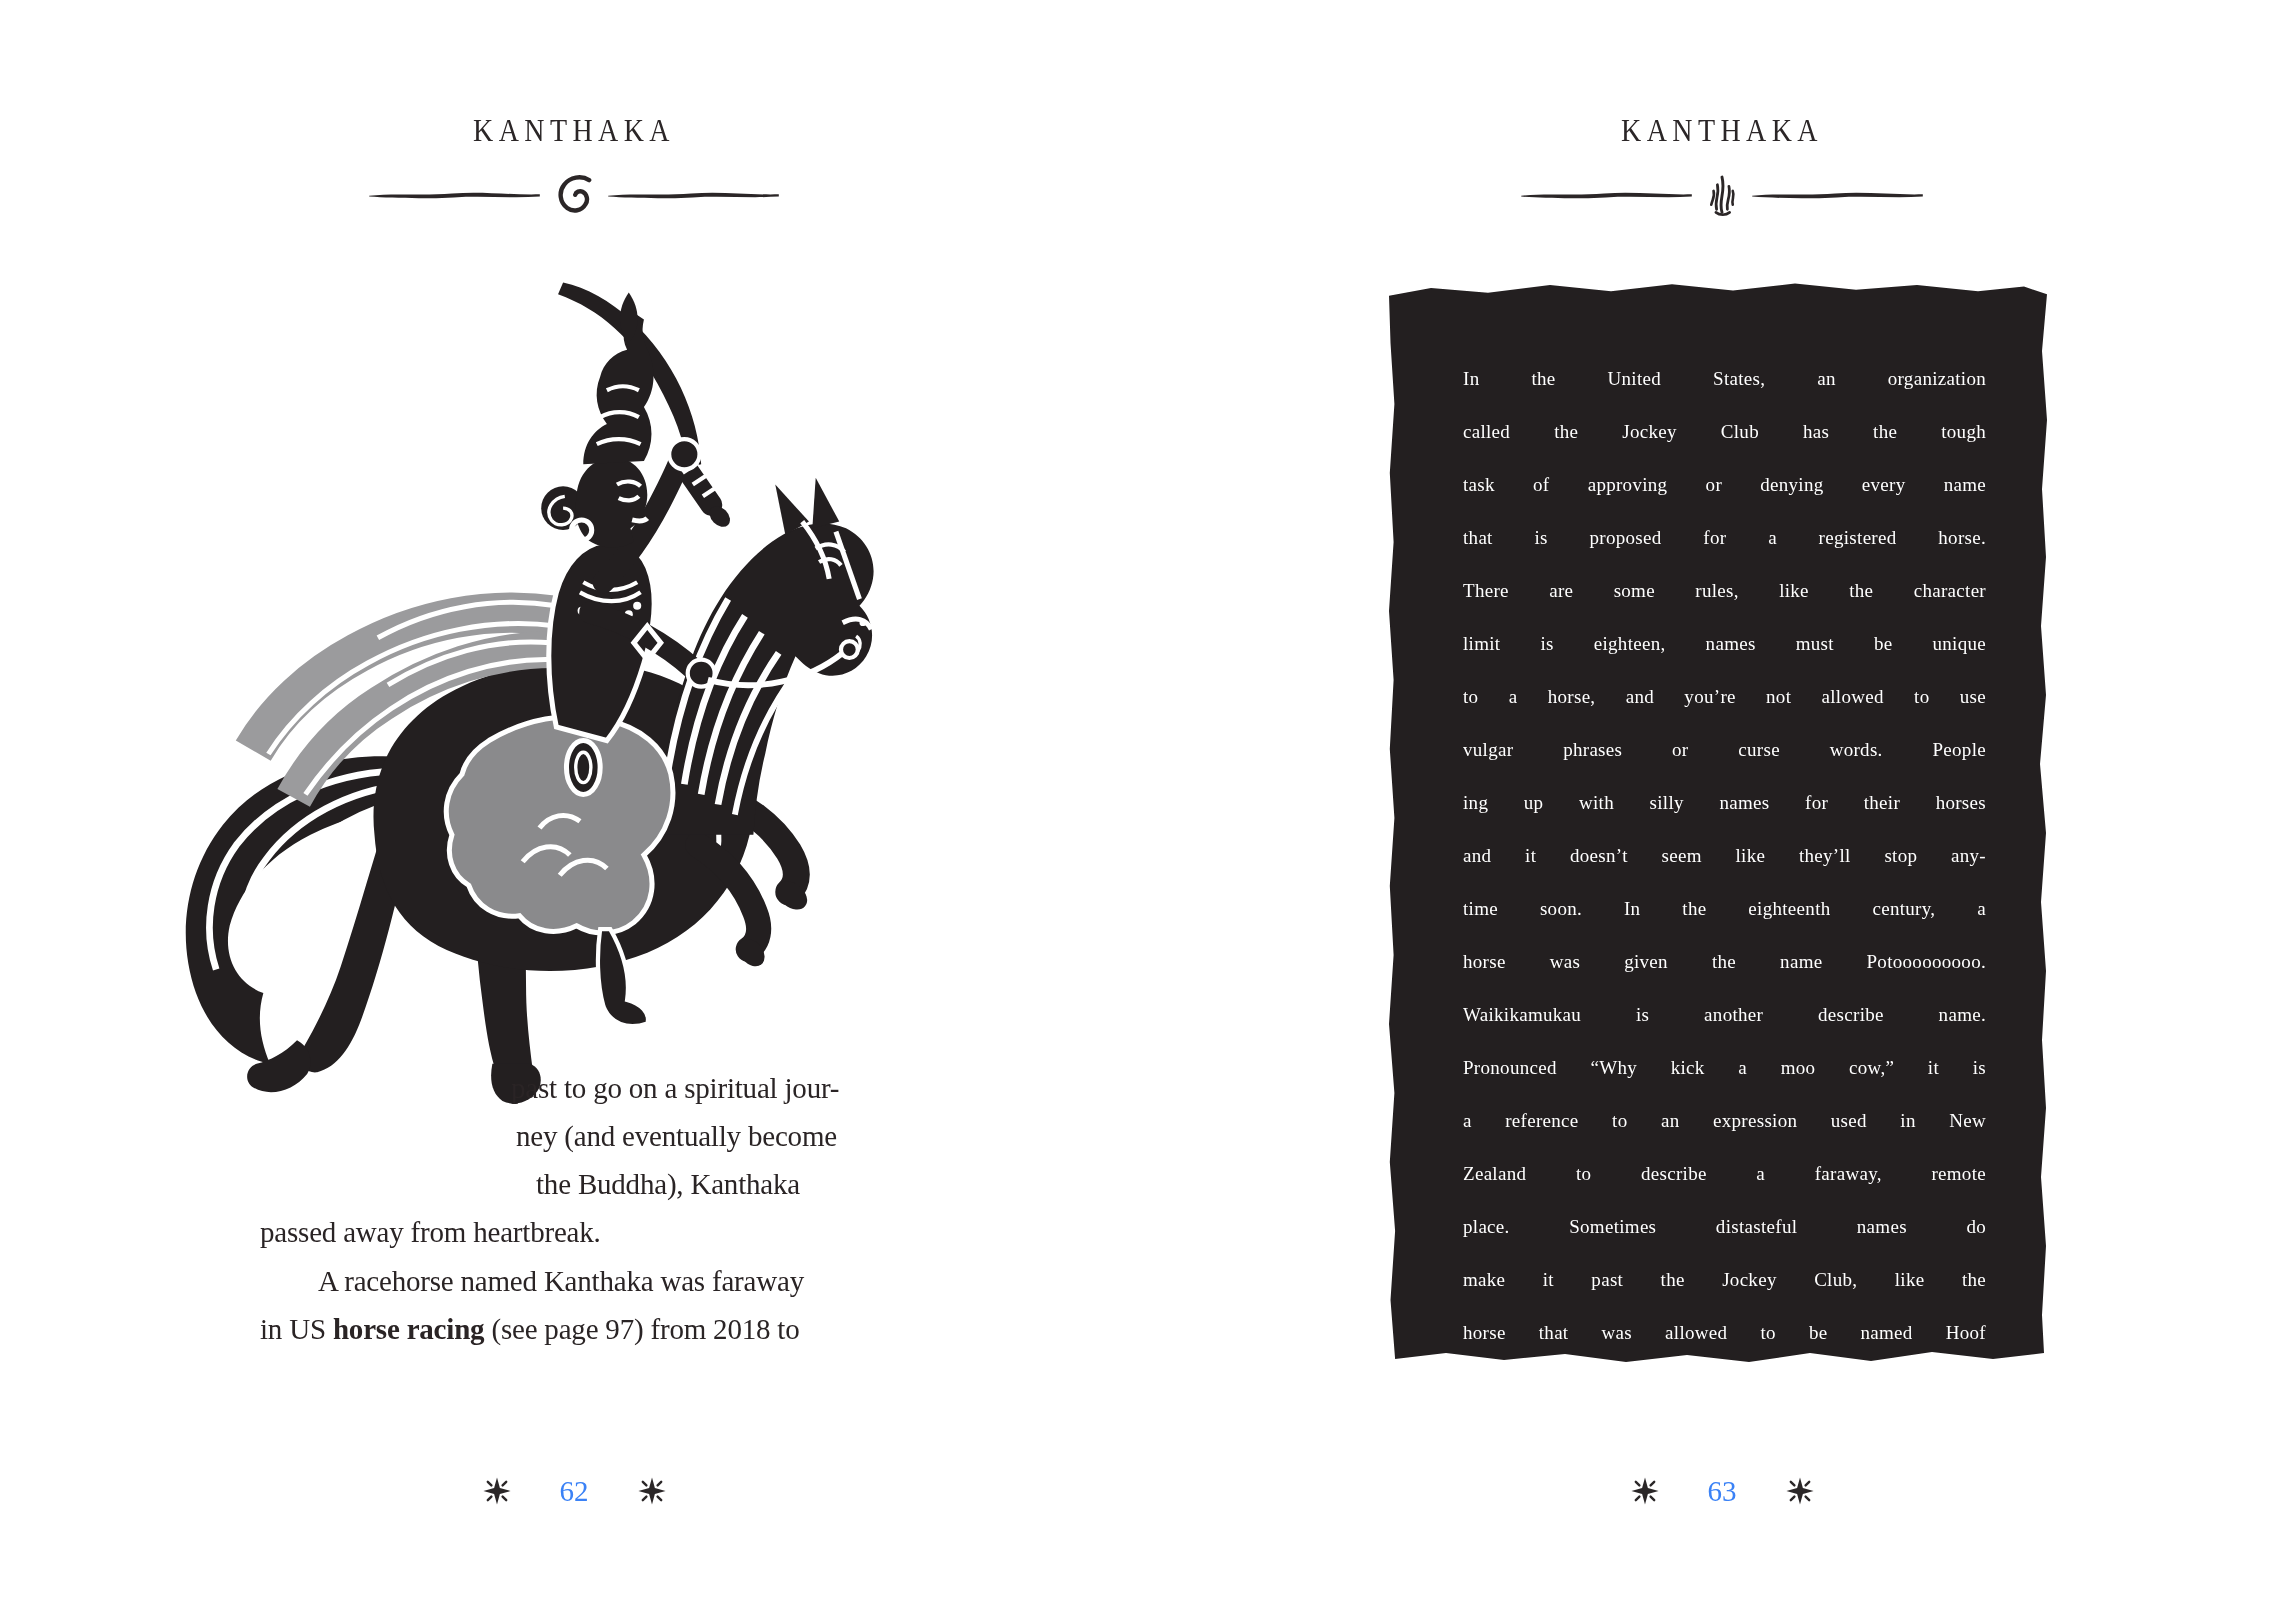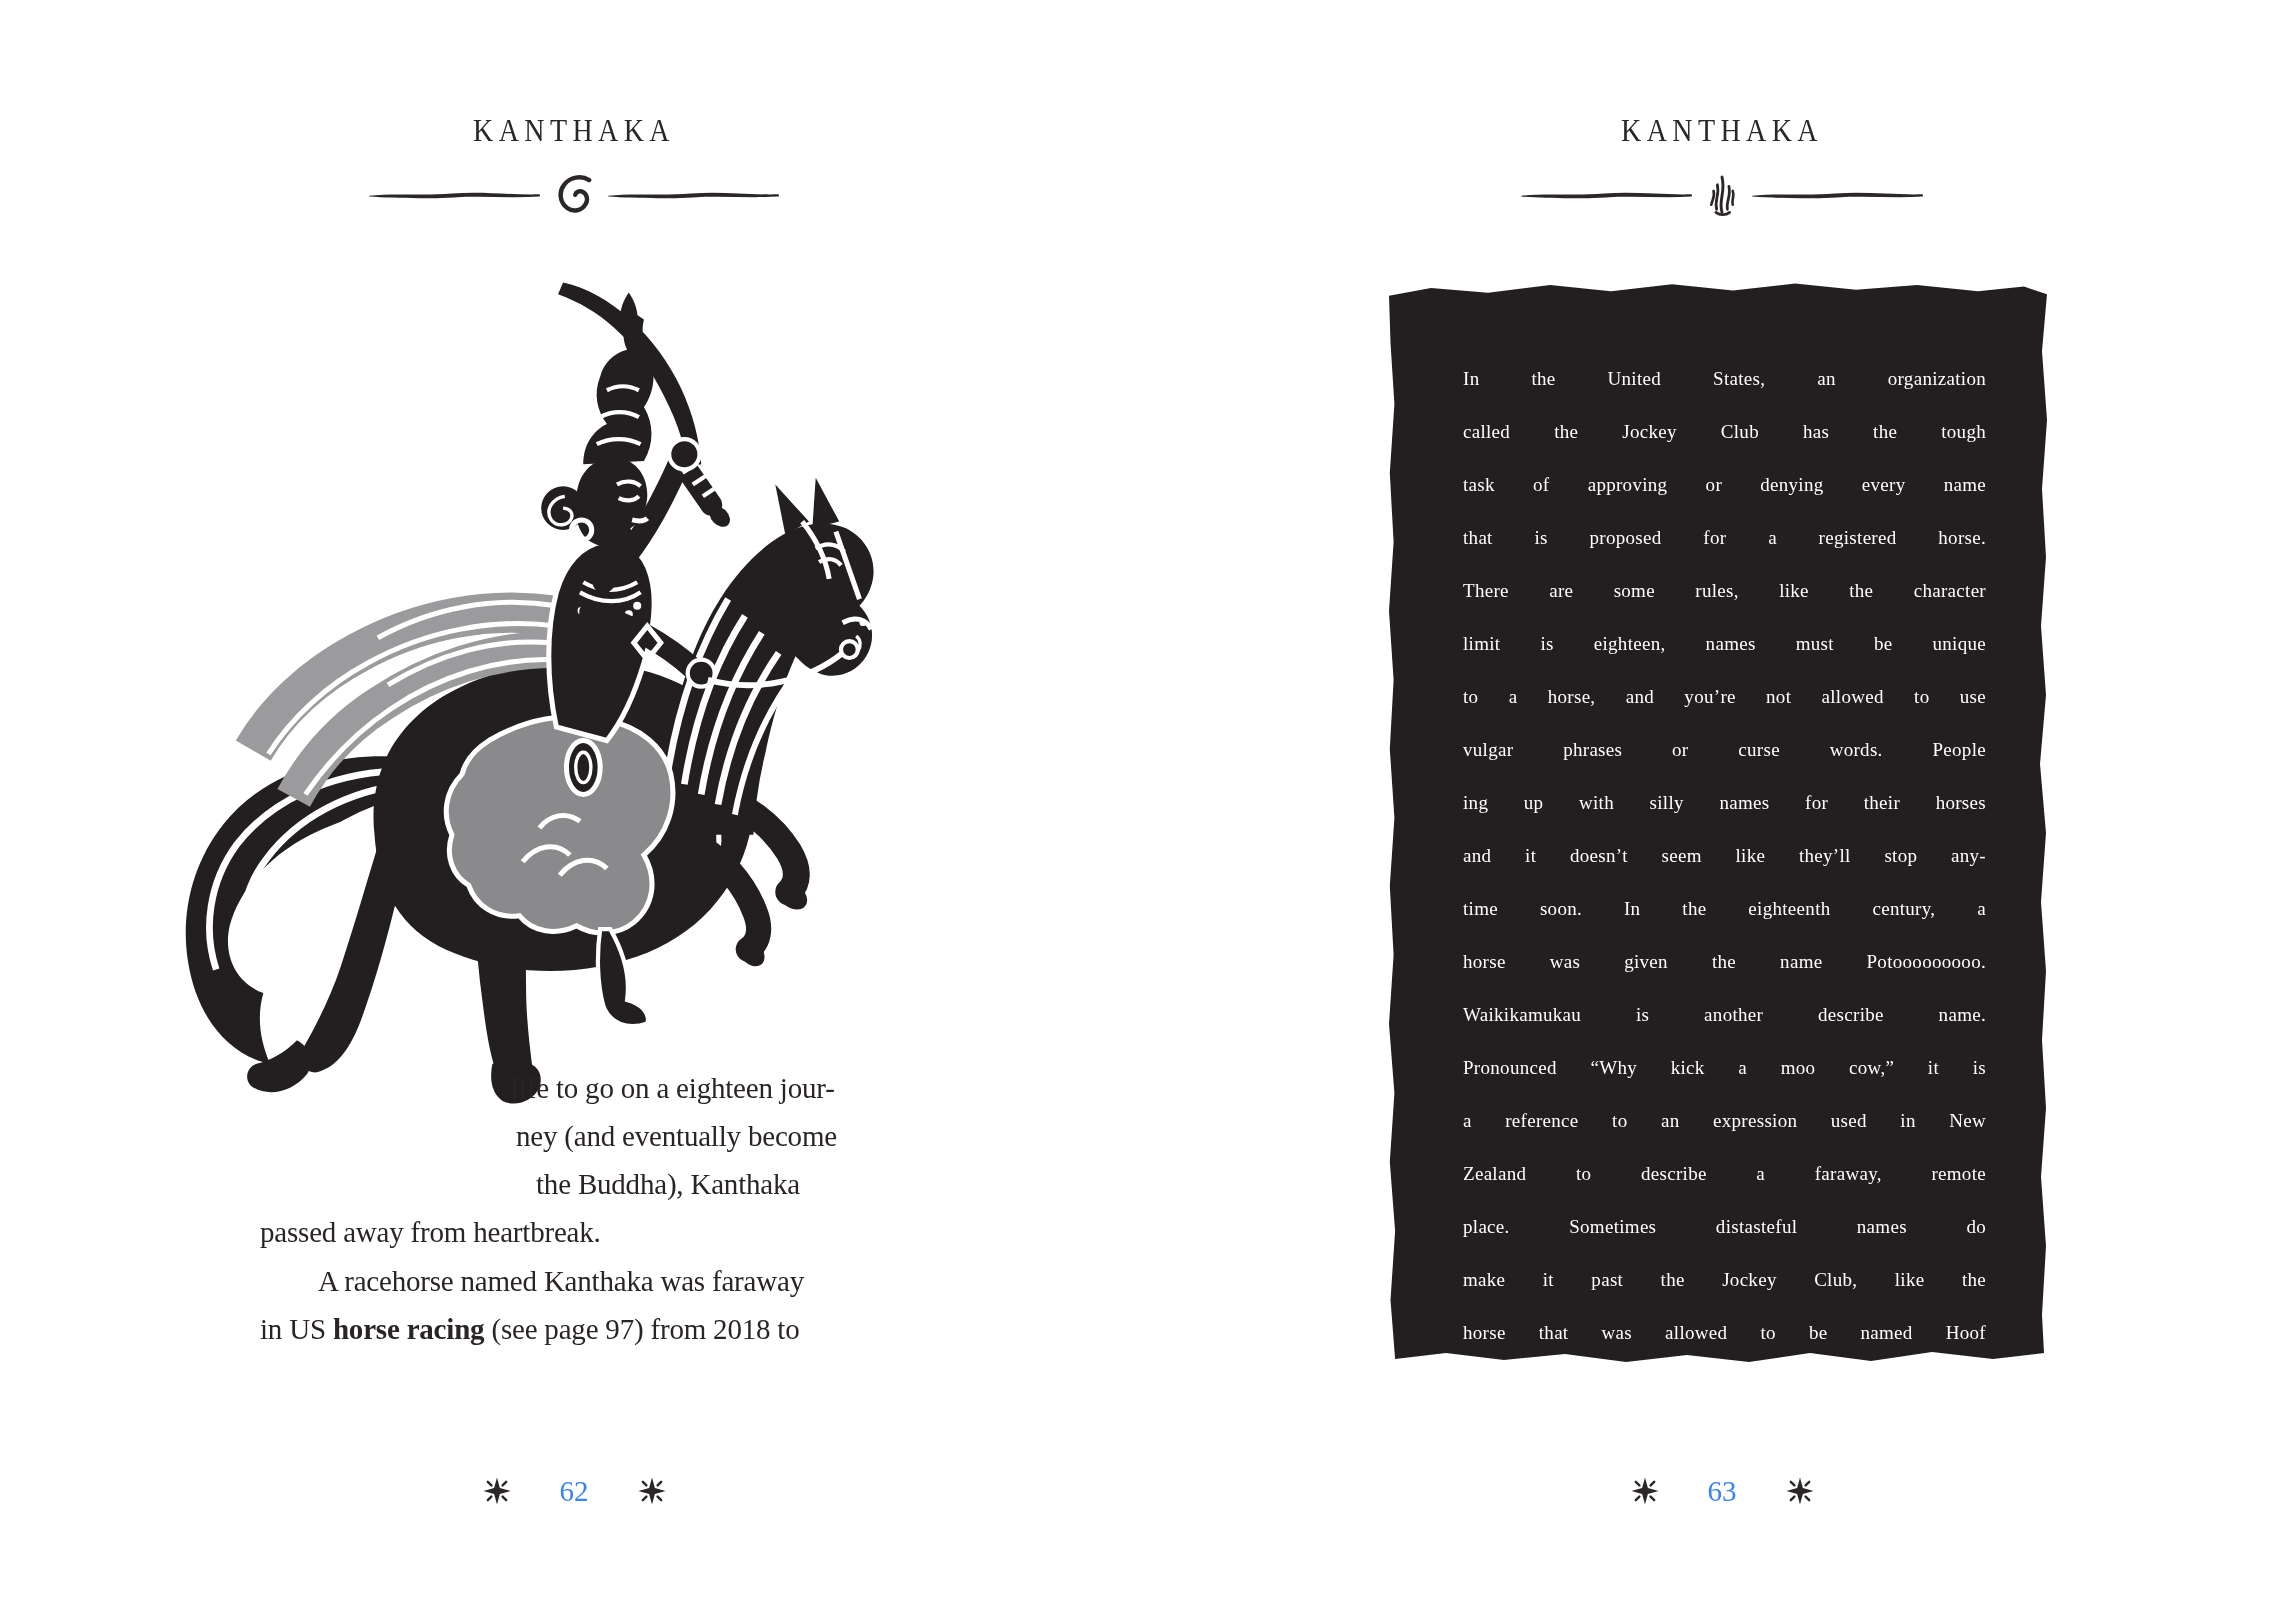--- a/index.html
+++ b/index.html
@@ -218,21 +218,21 @@
         <path d="M282,128 c5,-3 11,-2 14,1" fill="none" stroke="#fff" stroke-width="2.5"></path>
         <path d="M283,136 c4,2 9,2 12,-1" fill="none" stroke="#fff" stroke-width="2.5"></path>
         <path d="M291,149 c4,1 7,1 9,-1" fill="none" stroke="#fff" stroke-width="3"></path>
         <circle cx="261" cy="155" r="6" fill="none" stroke="#fff" stroke-width="3"></circle>
 
         <path d="M336,244 C366,252 396,244 416,228" fill="none" stroke="#fff" stroke-width="3.5"></path>
       </svg>
     </div>
 
     <div class="body-text">
-      <span class="line l1">life to go on a eighteen jour-</span>
+      <span class="line l1">past to go on a spiritual jour-</span>
       <span class="line l2">ney (and eventually become</span>
       <span class="line l3">the Buddha), Kanthaka</span>
       <span class="line l4">passed away from heartbreak.</span>
       <span class="line l5">A racehorse named Kanthaka was faraway</span>
       <span class="line l6"><span>in US </span><b>horse racing</b><span> (see page 97) from 2018 to</span></span>
     </div>
 
     <footer class="folio">
       <svg class="sparkle" viewBox="0 0 40 40">
           <use href="#def-sparkle"></use>

